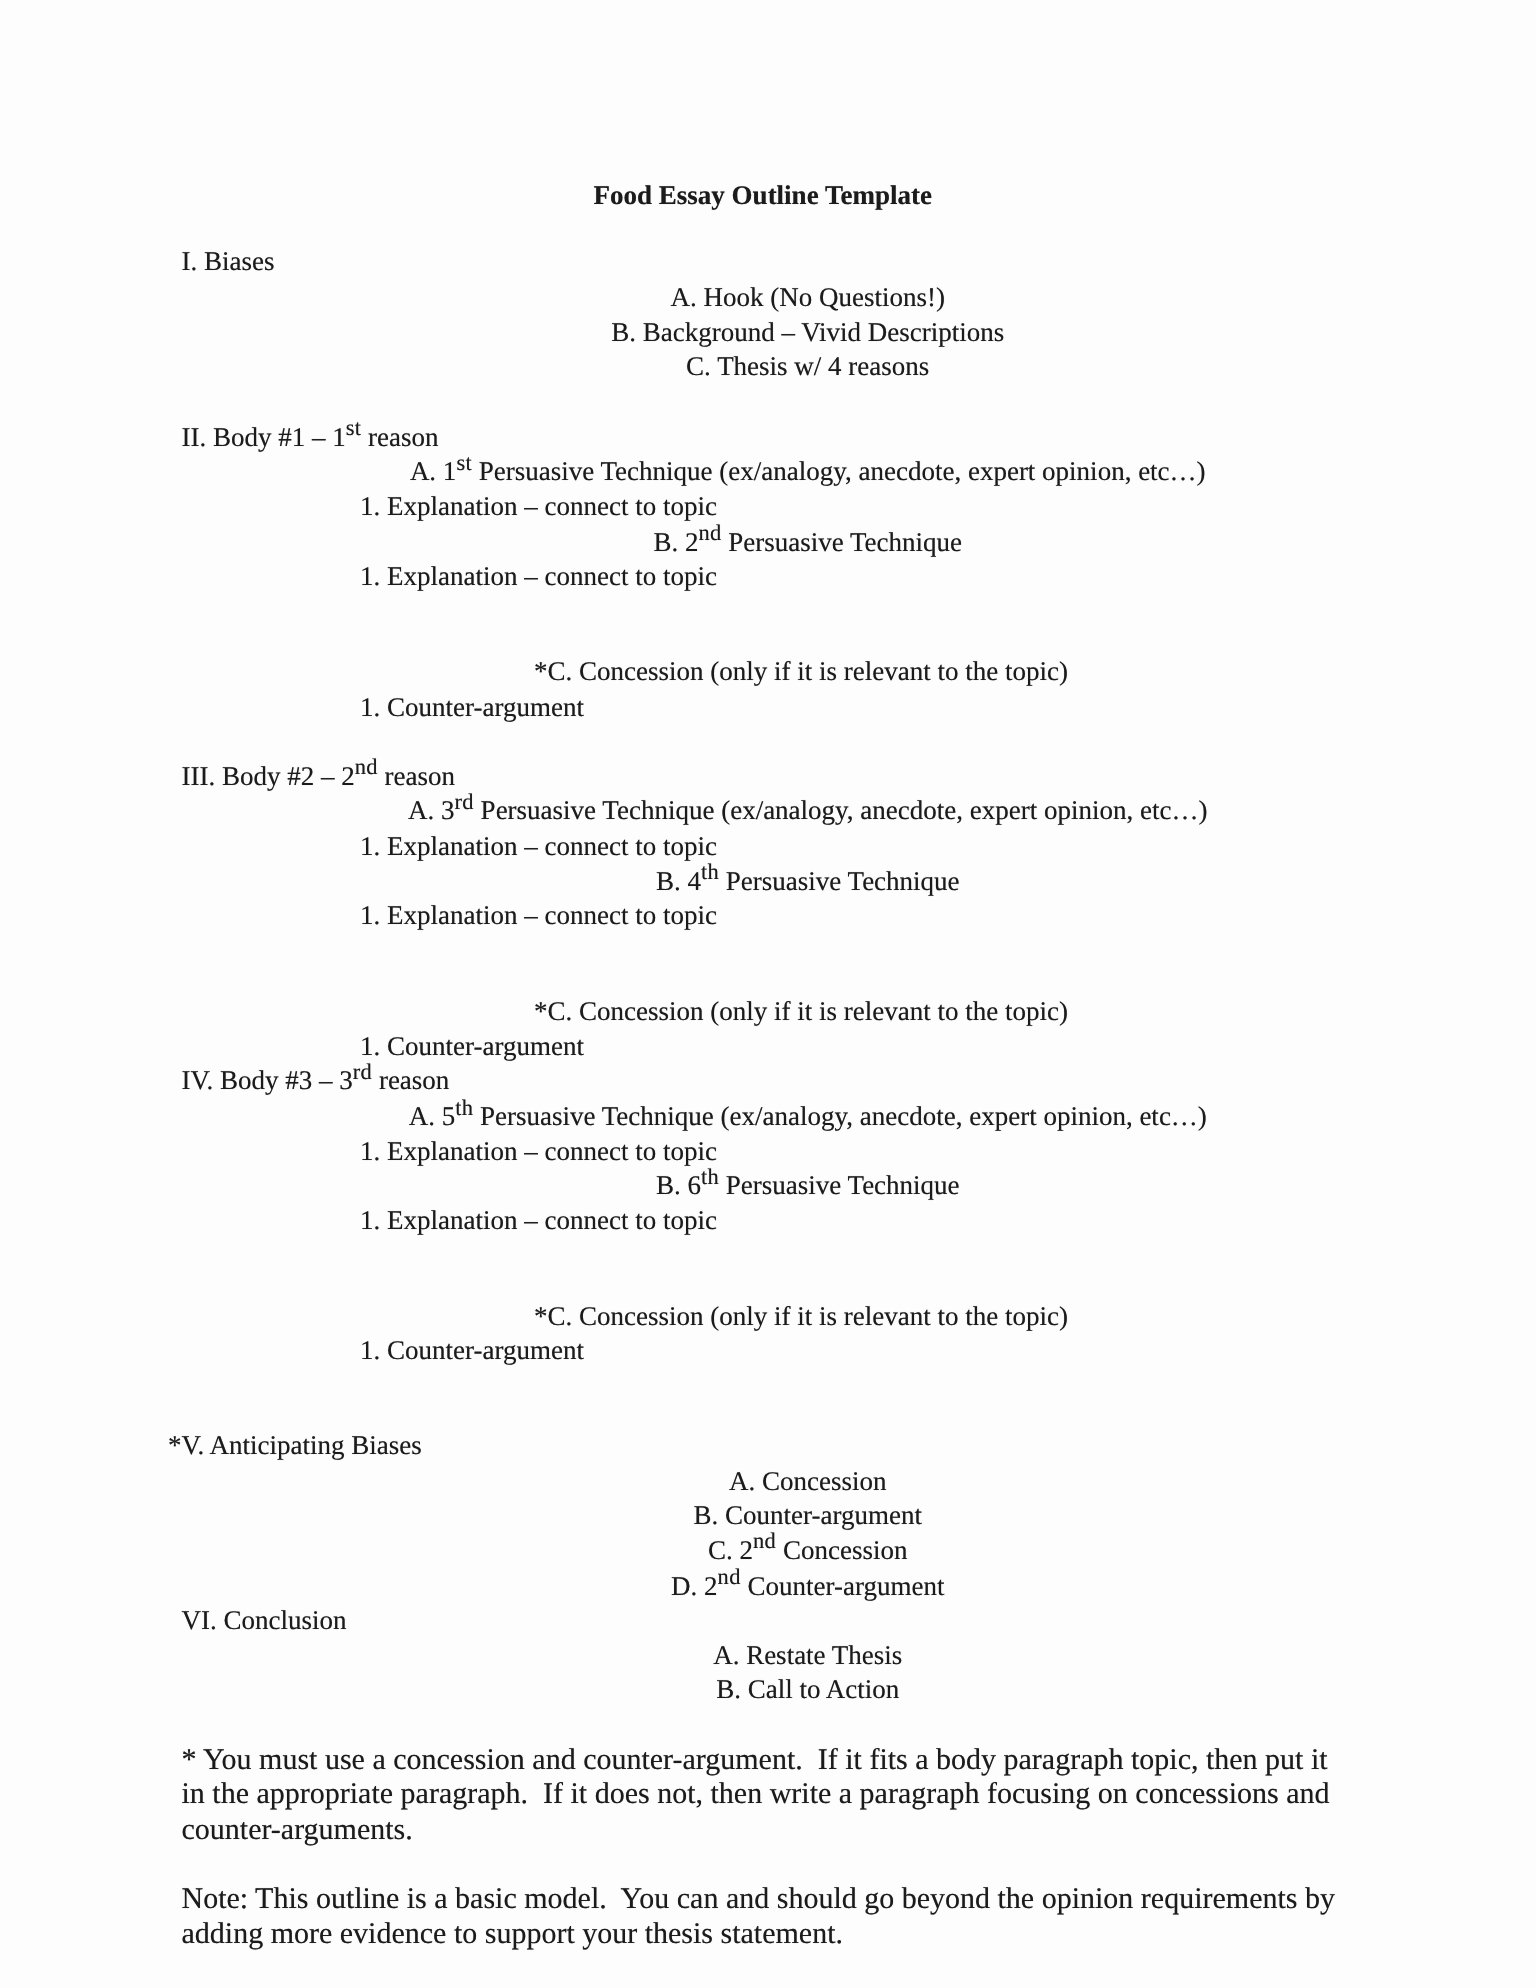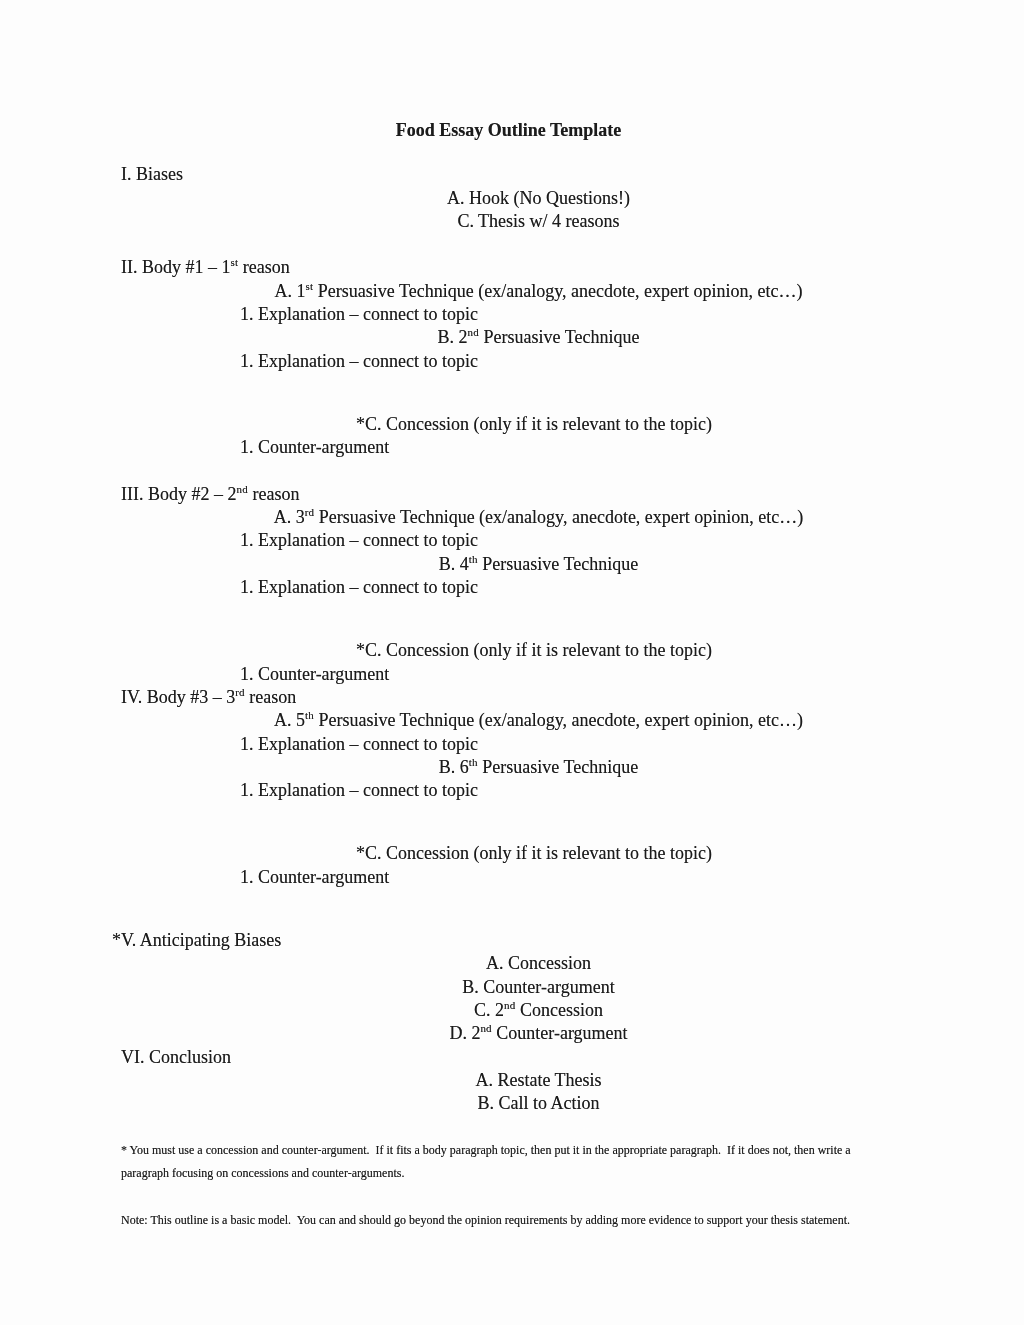--- a/index.html
+++ b/index.html
@@ -36,42 +36,43 @@
   }
   .line {
     white-space: pre-wrap;
   }
   .ind-0 { margin-left: 0; }
   .ind-1 { margin-left: 60px; text-align: center; }
   .ind-2 { margin-left: 119px; }
   .hang { text-indent: -9px; margin-top: 40px; }
   .spacer { height: 23.3px; }
   sup {
-    font-size: 11px;
+    font-size: 15px;
     line-height: 0;
     vertical-align: super;
     letter-spacing: 0.2px;
   }
   .para {
-    font-size: 12px;
+    font-size: 20px;
     line-height: 23.3px;
     margin: 23.3px 0 0 0;
     max-width: 778px;
     white-space: pre-wrap;
   }
 </style>
 </head>
 <body>
 
 <div class="page">
   <h1 class="doc-title">Food Essay Outline Template</h1>
 
   <div class="outline">
       <div class="line ind-0">I. Biases</div>
       <div class="line ind-1">A. Hook (No Questions!)</div>
+      <div class="line ind-1">B. Background – Vivid Descriptions</div>
       <div class="line ind-1">C. Thesis w/ 4 reasons</div>
       <div class="spacer"></div>
       <div class="line ind-0">II. Body #1 – 1<sup>st</sup> reason</div>
       <div class="line ind-1">A. 1<sup>st</sup> Persuasive Technique (ex/analogy, anecdote, expert opinion, etc…)</div>
       <div class="line ind-2">1. Explanation – connect to topic</div>
       <div class="line ind-1">B. 2<sup>nd</sup> Persuasive Technique</div>
       <div class="line ind-2">1. Explanation – connect to topic</div>
       <div class="line ind-1 hang">*C. Concession (only if it is relevant to the topic)</div>
       <div class="line ind-2">1. Counter-argument</div>
       <div class="spacer"></div>

